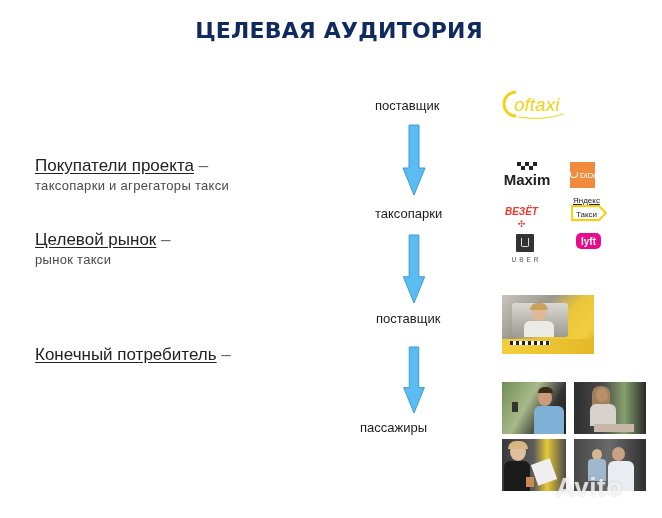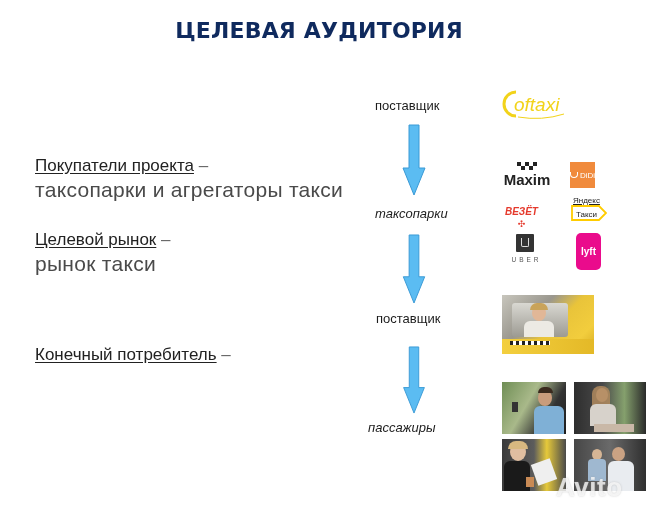--- a/index.html
+++ b/index.html
@@ -3,27 +3,27 @@
 <meta charset="utf-8">
 <style>
   html, body { margin: 0; padding: 0; }
   body {
     width: 662px; height: 518px; background: #ffffff; position: relative; overflow: hidden;
     font-family: "Liberation Sans", sans-serif;
   }
   .title {
     position: absolute; left: 0; top: 18px; width: 638px; text-align: center;
     font-family: "DejaVu Sans", sans-serif; font-weight: bold; font-size: 22px;
-    color: #0f2a5e; letter-spacing: 0.2px;
+    color: #0f2a5e; letter-spacing: 0.2px; padding-left: 20px;
   }
   .def { position: absolute; left: 35px; }
   .def .head { font-size: 17px; color: #222; }
   .def .head .u { text-decoration: underline; text-underline-offset: 2px; }
   .def .head .dash { color: #666; }
-  .def .sub { font-size: 21px; color: #4a4a4a; margin-top: 2px; letter-spacing: 0.3px; }
+  .def .sub { font-size: 13px; color: #4a4a4a; margin-top: 2px; letter-spacing: 0.3px; }
   .stage { position: absolute; font-size: 13px; color: #1c1c1c; }
   .arrow { position: absolute; width: 24px; }
   .logo { position: absolute; }
   .photo { position: absolute; overflow: hidden; }
 </style>
 </head>
 <body>
 
 <div class="title">ЦЕЛЕВАЯ АУДИТОРИЯ</div>
 
@@ -33,23 +33,23 @@
 </div>
 <div class="def" style="top:230px;">
   <div class="head"><span class="u">Целевой рынок</span><span class="dash"> –</span></div>
   <div class="sub">рынок такси</div>
 </div>
 <div class="def" style="top:303px;margin-top:42px;">
   <div class="head"><span class="u">Конечный потребитель</span><span class="dash"> –</span></div>
 </div>
 
 <div class="stage" style="left:375px; top:98px;">поставщик</div>
-<div class="stage" style="left:375px; top:206px;font-style:italic;">таксопарки</div>
+<div class="stage" style="left:375px; top:206px;">таксопарки</div>
 <div class="stage" style="left:376px; top:311px;">поставщик</div>
-<div class="stage" style="left:368px; top:420px;font-style:italic;">пассажиры</div>
+<div class="stage" style="left:360px; top:420px;">пассажиры</div>
 
 <svg class="arrow" style="left:402px; top:124px; height:72px;" viewBox="0 0 24 72">
   <path d="M7 1 H17 V44 H23 L12 71 L1 44 H7 Z" fill="#5bbcf2" stroke="#3a9ad6" stroke-width="1"></path>
 </svg>
 <svg class="arrow" style="left:402px; top:234px; height:70px;" viewBox="0 0 24 72">
   <path d="M7 1 H17 V44 H23 L12 71 L1 44 H7 Z" fill="#5bbcf2" stroke="#3a9ad6" stroke-width="1"></path>
 </svg>
 <svg class="arrow" style="left:402px; top:346px; height:68px;" viewBox="0 0 24 72">
   <path d="M7 1 H17 V44 H23 L12 71 L1 44 H7 Z" fill="#5bbcf2" stroke="#3a9ad6" stroke-width="1"></path>
 </svg>
@@ -89,21 +89,21 @@
   </svg>
 </div>
 
 <div class="logo" style="left:507px; top:234px; width:36px; text-align:center;">
   <div style="width:18px; height:18px; background:#333; margin:0 auto; position:relative; border-radius:1px;">
     <div style="position:absolute; left:5px; top:4px; width:6px; height:8px; border:1.5px solid #ddd; border-top:none; border-radius:0 0 2px 2px;"></div>
   </div>
   <div style="font-size:6.5px; letter-spacing:3px; color:#555; margin-top:4px; padding-left:3px;">UBER</div>
 </div>
 
-<div class="logo" style="left:576px; top:233px; width:25px; height:37px; background:#ea0b8c; border-radius:5px; display:flex; align-items:center; justify-content:center;">
+<div class="logo" style="left:576px; top:233px; width:25px; height:16px; background:#ea0b8c; border-radius:5px; display:flex; align-items:center; justify-content:center;">
   <span style="color:#fff; font-size:10px; font-weight:bold;">lyft</span>
 </div>
 
 <div class="photo" style="left:502px; top:295px; width:92px; height:59px; background:linear-gradient(135deg,#c8c6bd 0%,#9a978e 35%,#e9c43a 55%,#f2cd3d 80%,#d5aa22 100%);">
   <div style="position:absolute; left:10px; top:8px; width:56px; height:34px; background:linear-gradient(180deg,#d9d8d2,#9c9a92); border-radius:3px;"></div>
   <div style="position:absolute; left:30px; top:10px; width:14px; height:16px; background:#e1b797; border-radius:50%;"></div>
   <div style="position:absolute; left:28px; top:8px; width:18px; height:7px; background:#c9a35a; border-radius:8px 8px 0 0;"></div>
   <div style="position:absolute; left:22px; top:26px; width:30px; height:16px; background:#eceae4; border-radius:6px 6px 0 0;"></div>
   <div style="position:absolute; left:0; top:44px; width:92px; height:15px; background:linear-gradient(90deg,#f3cf3e,#e4b927);"></div>
   <div style="position:absolute; left:8px; top:46px; width:40px; height:4px; background:repeating-linear-gradient(90deg,#222 0 3px,#fff 3px 6px);"></div>

